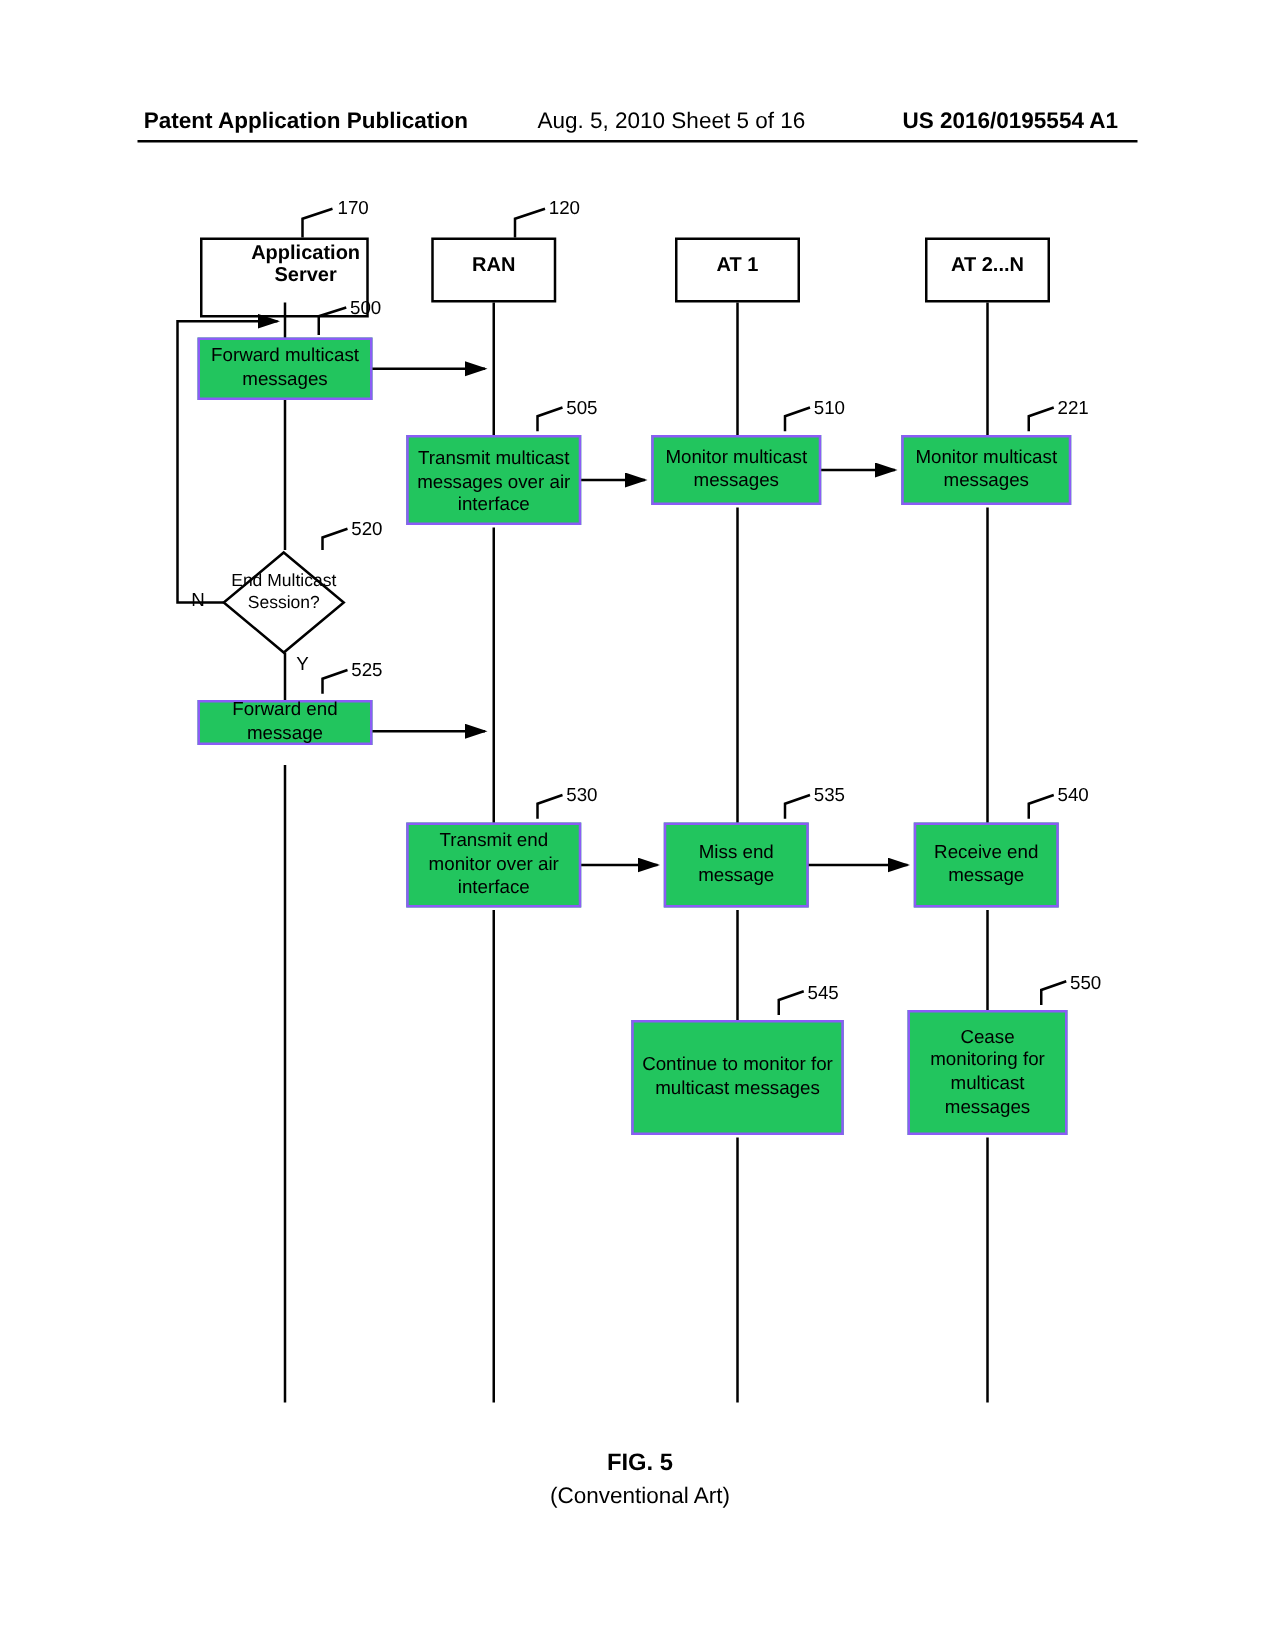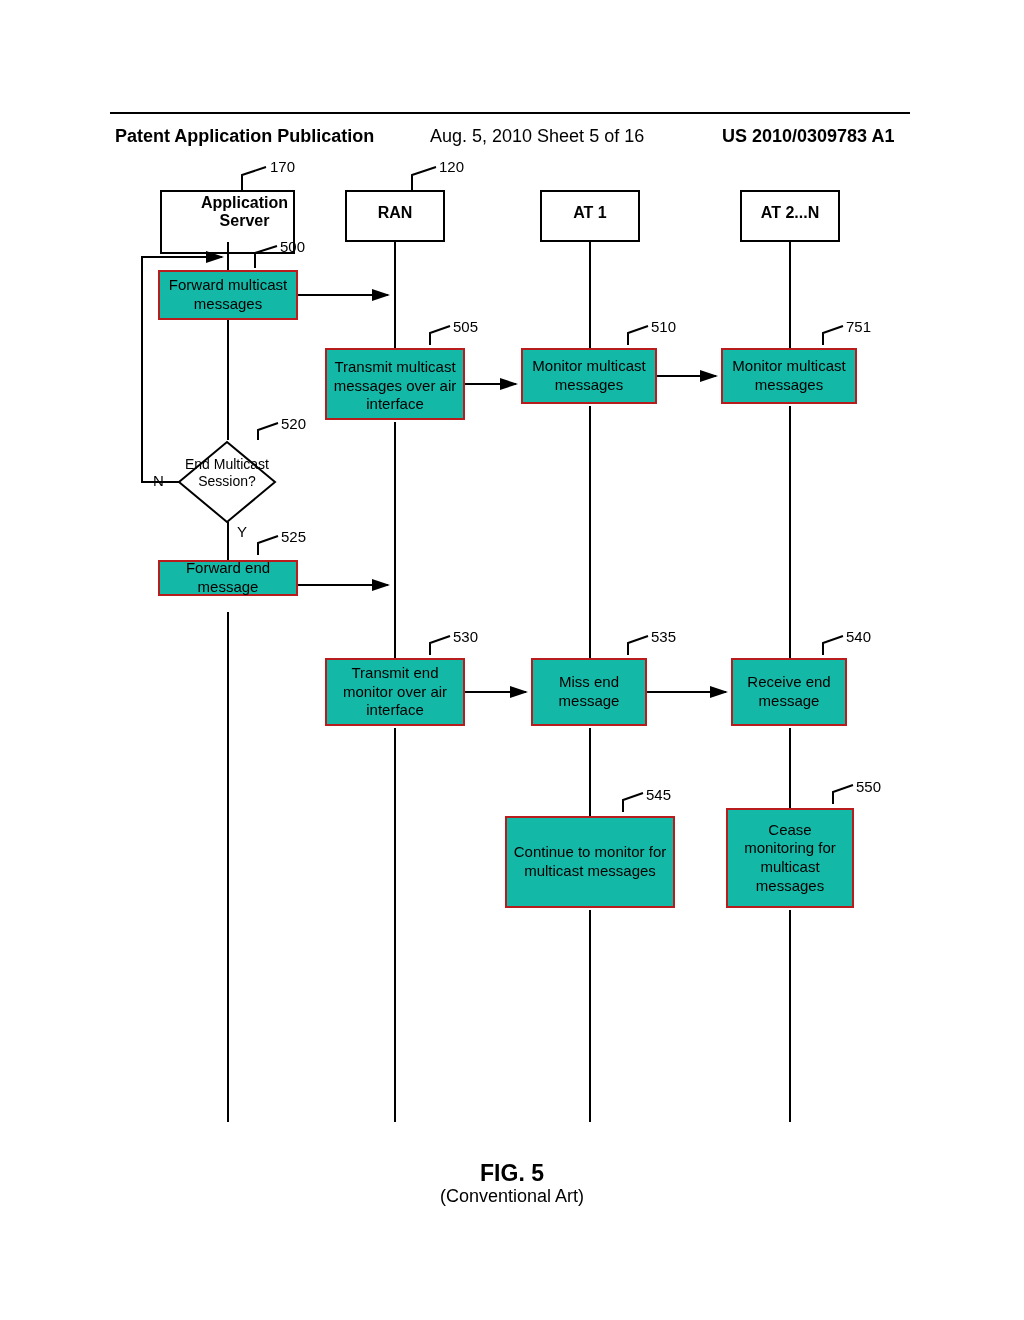--- a/index.html
+++ b/index.html
@@ -17,41 +17,40 @@
     width: 1024px;
     height: 1320px;
   }
   .border-frame {
     position: absolute;
     border: 1px solid #000;
   }
   .header-text {
     position: absolute;
     font-size: 18px;
-    margin-top: 40px;
   }
   .lane-header {
     position: absolute;
     border: 2px solid #000;
     text-align: center;
     font-size: 16px;
     box-sizing: border-box;
     padding-top: 6px;
     background: #fff;
   }
   .bold { font-weight: bold; }
   .lifeline {
     position: absolute;
     width: 2px;
     background: #000;
   }
   .box {
     position: absolute;
-    border: 2px solid #b91c1c;
-    background: #14b8a6;
+    border: 2px solid #8b5cf6;
+    background: #22c55e;
     text-align: center;
     font-size: 15px;
     box-sizing: border-box;
     padding: 4px 6px;
     line-height: 1.25;
     display: flex;
     align-items: center;
     justify-content: center;
   }
   .diamond {
@@ -72,40 +71,40 @@
     font-size: 14px;
     line-height: 1.2;
   }
   .ref-label {
     position: absolute;
     font-size: 15px;
   }
   .fig-label {
     position: absolute;
     text-align: center;
-    font-size: 23px;
+    font-size: 19px;
     width: 100%;
   }
   svg.overlay {
     position: absolute;
     top: 0;
     left: 0;
     pointer-events: none;
   }
 </style>
 </head>
 <body>
 
 <div class="page">
 
   <div class="border-frame" style="left:60px; top:60px; width:904px; height:1200px; border:none;"></div>
 
   <div class="header-text bold" style="left:115px; top:86px;">Patent Application Publication</div>
   <div class="header-text" style="left:430px; top:86px;">Aug. 5, 2010  Sheet 5 of 16</div>
-  <div class="header-text bold" style="left:722px; top:86px;">US 2010/0309783 A1</div>
+  <div class="header-text bold" style="left:722px; top:86px;">US 2016/0195554 A1</div>
 
   <div style="position:absolute; left:110px; top:112px; width:800px; height:2px; background:#000;"></div>
 
   <div class="lane-header bold" style="left:160px; top:190px; width:135px; height:64px; padding-top:2px;padding-left:34px;">
     <span>Application Server</span>
   </div>
   <div class="lane-header bold" style="left:345px; top:190px; width:100px; height:52px; padding-top:12px;">
     <span>RAN</span>
   </div>
   <div class="lane-header bold" style="left:540px; top:190px; width:100px; height:52px; padding-top:12px;">
@@ -177,21 +176,21 @@
   <div class="ref-label" style="left:453px; top:318px;">505</div>
 
   <div class="box" style="left:521px; top:348px; width:136px; height:56px;">
     <span>Monitor multicast messages</span>
   </div>
   <div class="ref-label" style="left:651px; top:318px;">510</div>
 
   <div class="box" style="left:721px; top:348px; width:136px; height:56px;">
     <span>Monitor multicast messages</span>
   </div>
-  <div class="ref-label" style="left:846px; top:318px;">751</div>
+  <div class="ref-label" style="left:846px; top:318px;">221</div>
 
   <div class="diamond" style="left:177px; top:440px;">
     <svg width="100" height="84">
       <polygon points="50,2 98,42 50,82 2,42" fill="#fff" stroke="#000" stroke-width="2"></polygon>
     </svg>
     <div class="diamond-text" style="top:16px;">End Multicast Session?</div>
   </div>
   <div class="ref-label" style="left:281px; top:415px;">520</div>
   <div class="ref-label" style="left:153px; top:472px;">N</div>
   <div class="ref-label" style="left:237px; top:523px;">Y</div>

